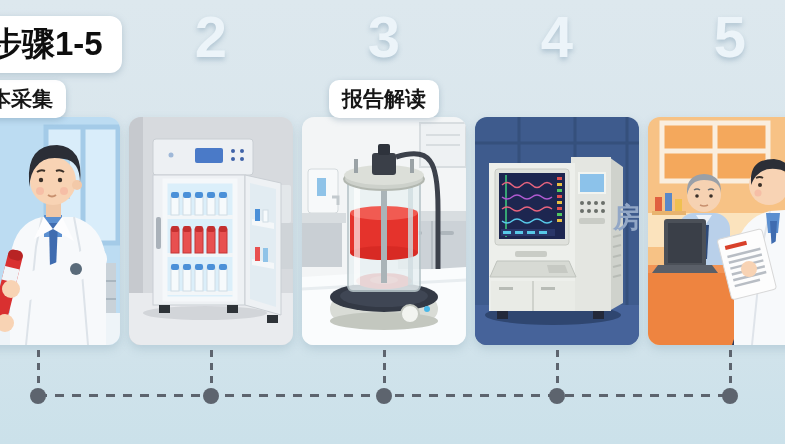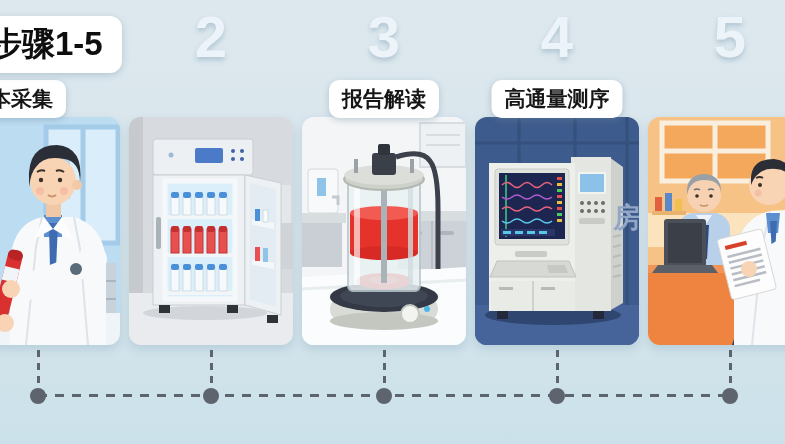--- a/index.html
+++ b/index.html
@@ -355,17 +355,16 @@
           <circle cx="101" cy="152" r="8" fill="#f8d3b4"></circle>
         </g>
       </svg>
     </div>
     <div class="v-dash"></div>
     <div class="dot"></div>
   </div>
 
   <div class="step-pill" style="top:80px;left:-44px;transform:none;position:absolute;">样本采集</div>
   <div class="step-pill" style="left:384px">报告解读</div>
-  <div class="step-pill" style="left:557px">高通量测序</div>
 
   <div class="title-badge">步骤1-5</div>
 
 </div>
 
 </body></html>

